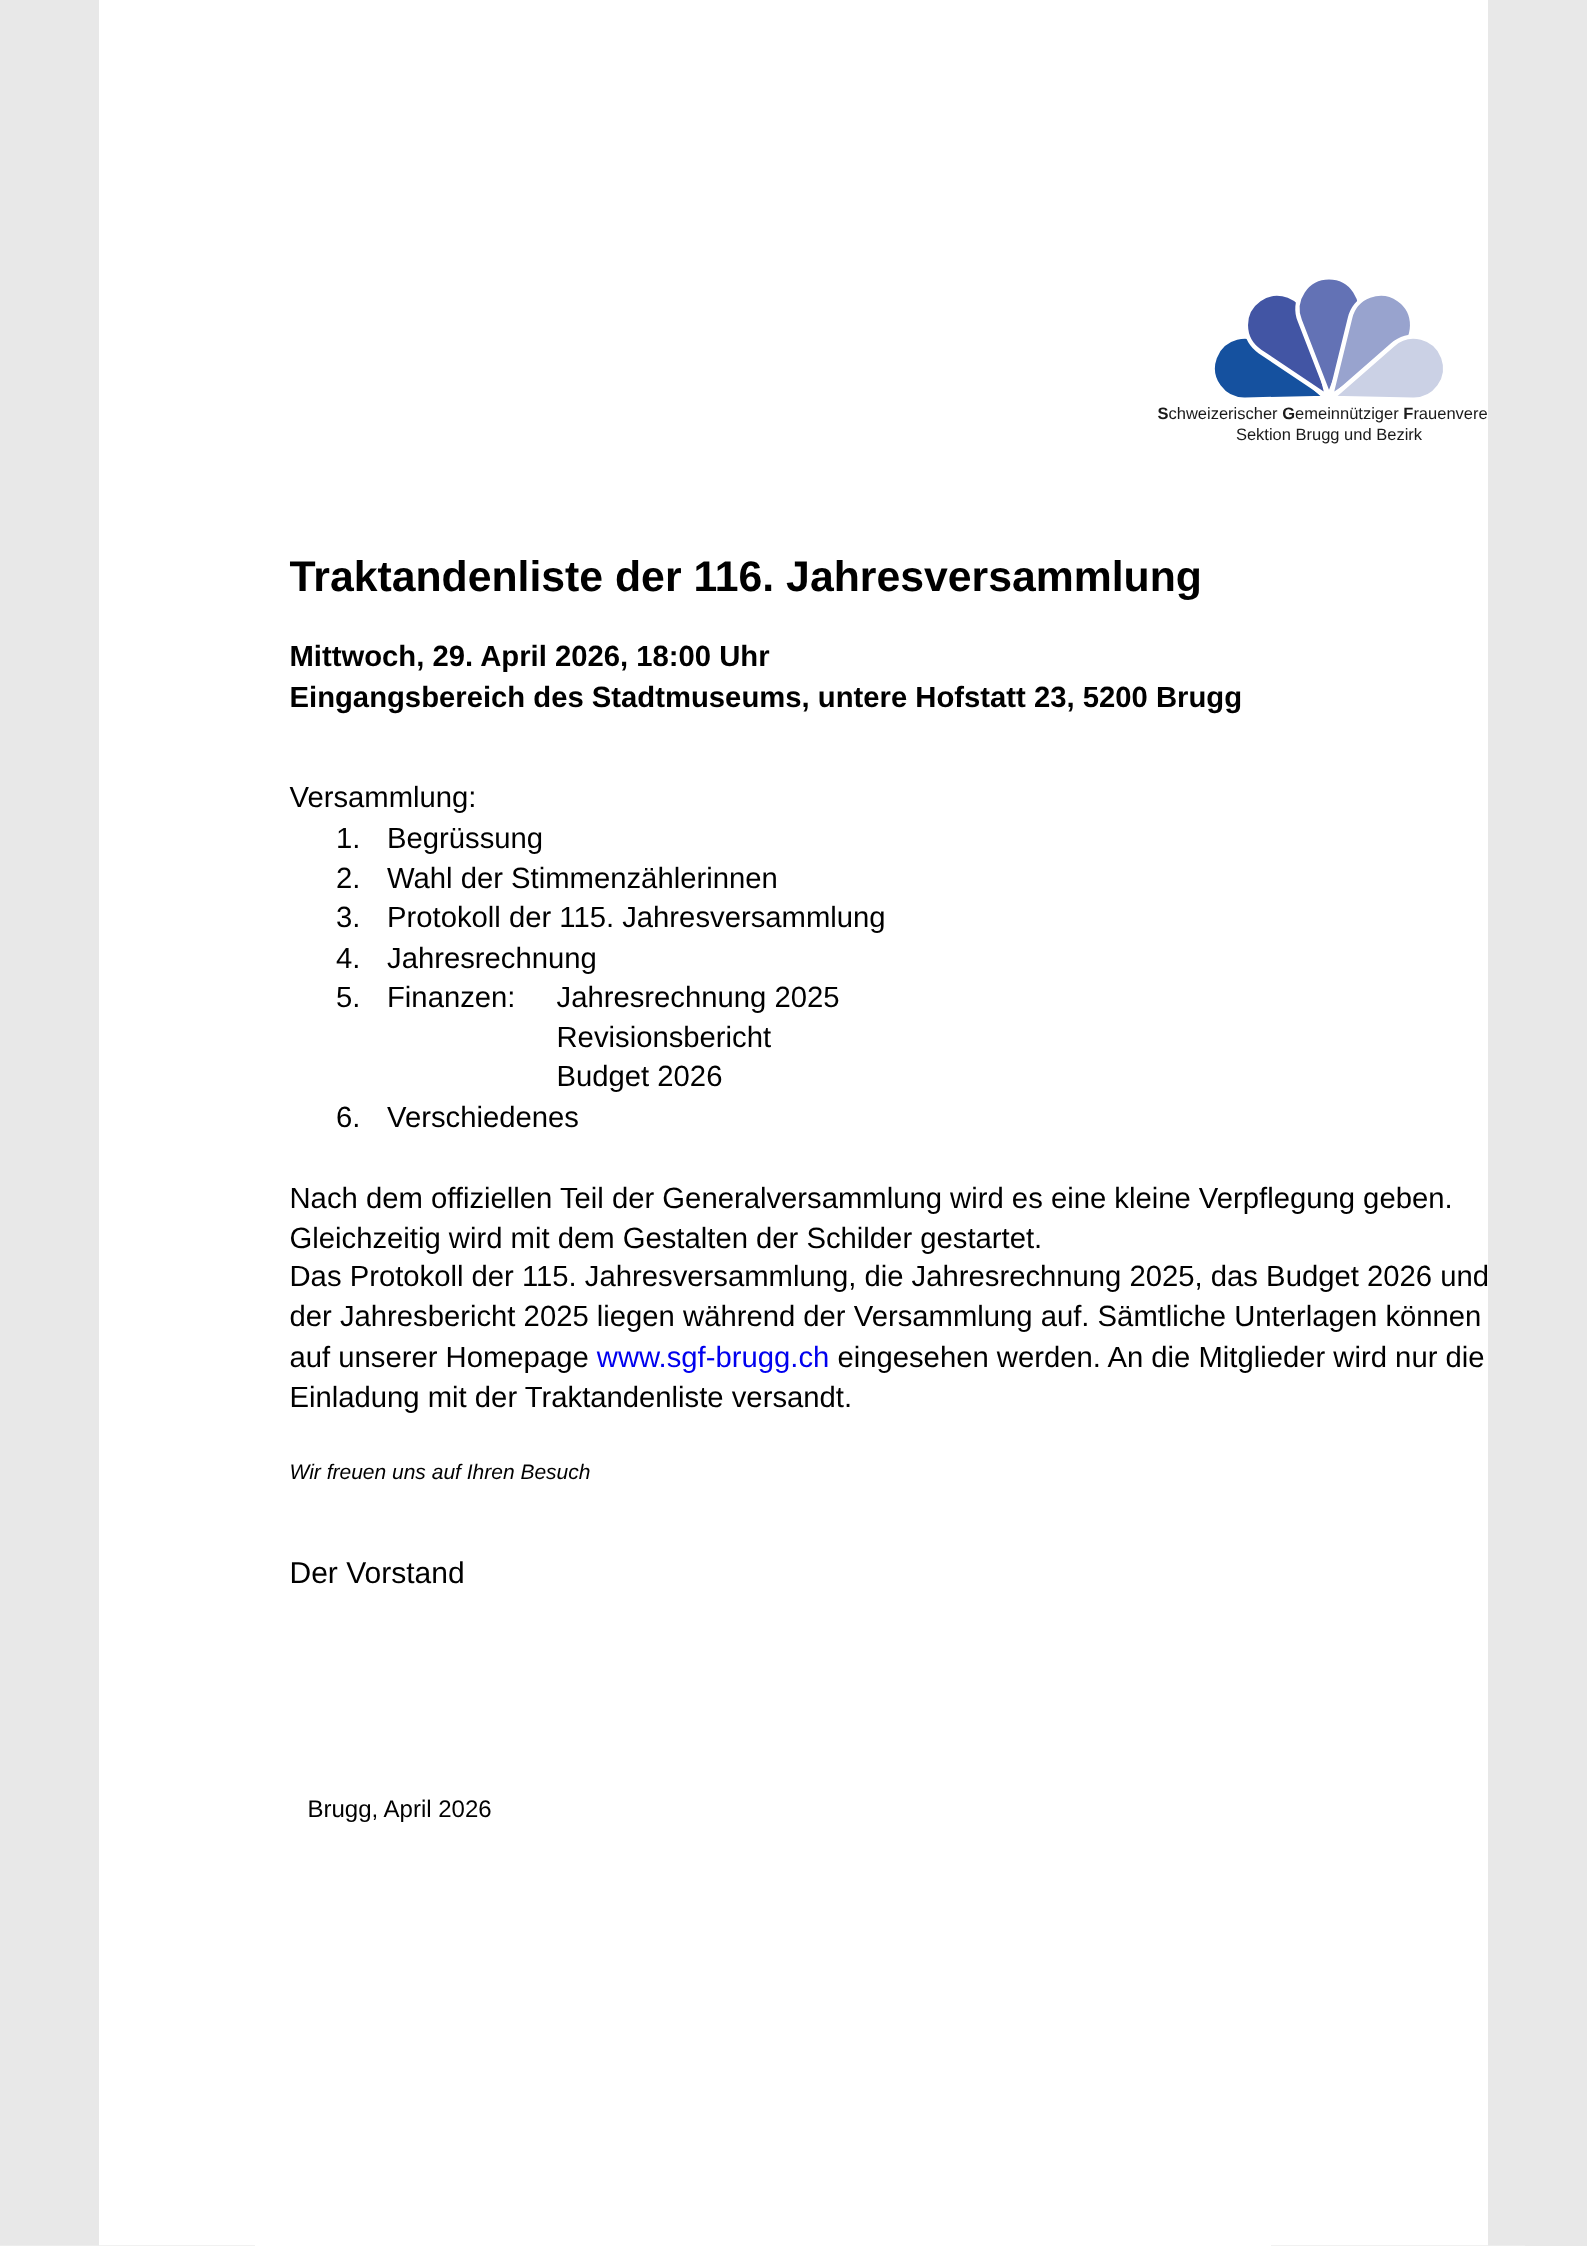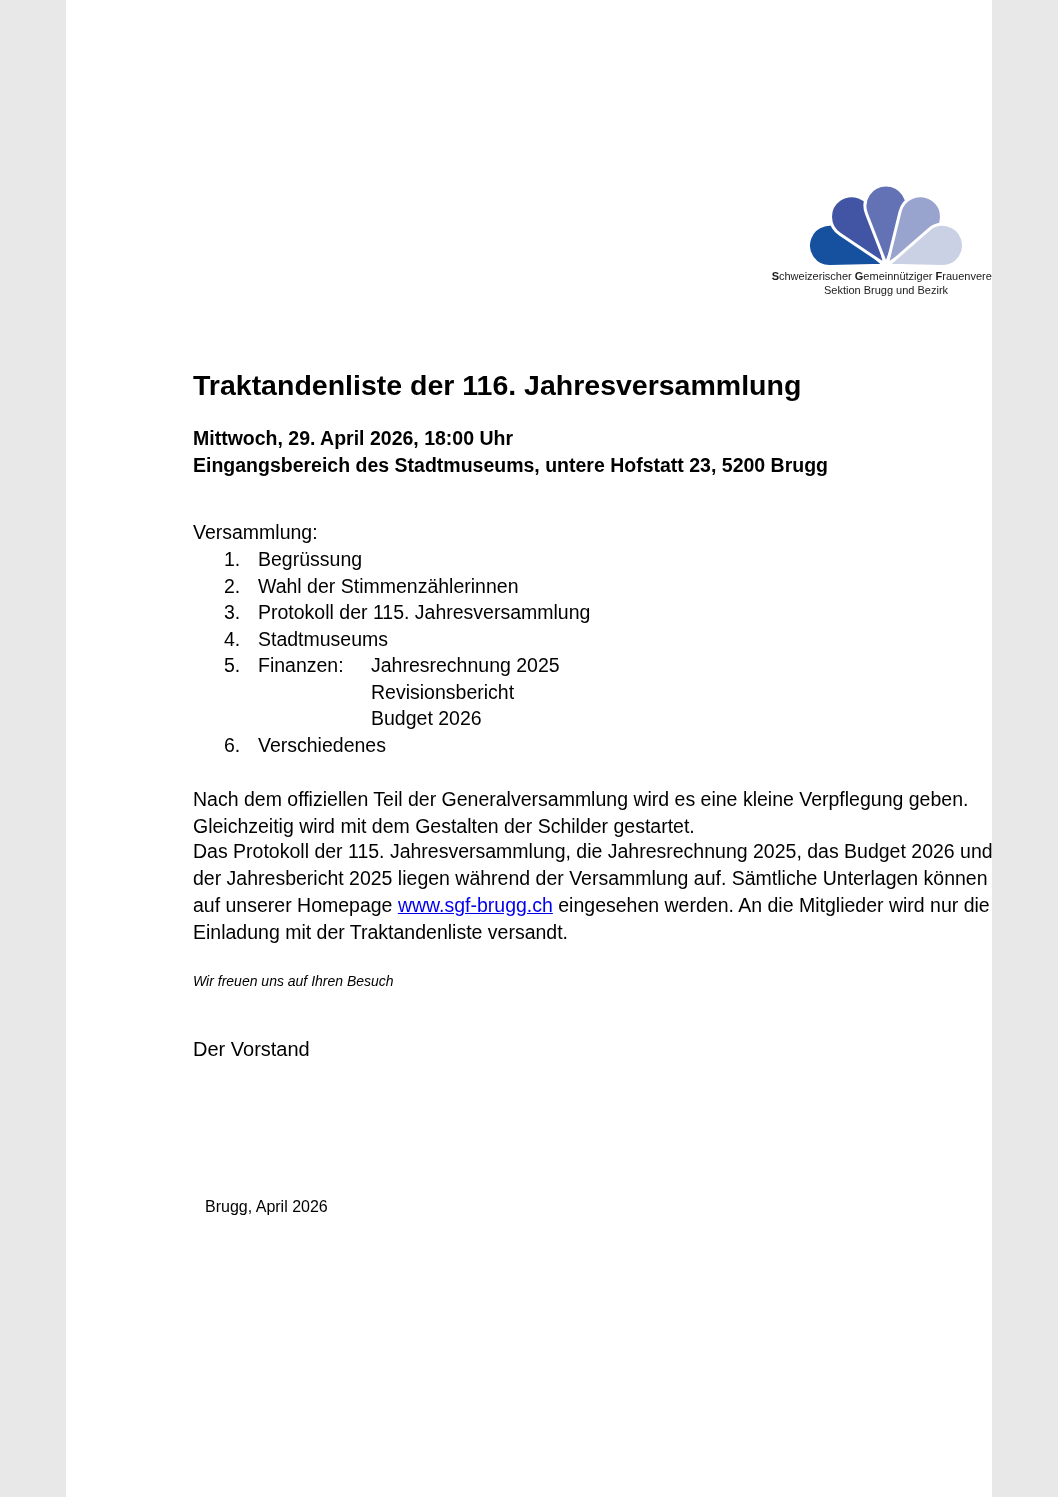--- a/index.html
+++ b/index.html
@@ -36,21 +36,21 @@
   .agenda .sub span{display:inline;}
 
   
   .para{font-size:19.5px;line-height:27px;white-space:nowrap;}
   .para1{left:127px;top:765px;margin-top:21px;}
   .para2{left:127px;top:838px;}
   .closing{left:127px;top:968px;font-size:14px;line-height:27px;font-style:italic;}
   .signature{left:127px;top:1036px;font-size:20px;line-height:27px;text-align:center;}
   .place-date{left:127px;top:1193px;font-size:16px;line-height:27px;margin-left:12px;}
 
-  a.link{text-decoration:underline;cursor:pointer;}
+  a.link{cursor:pointer;}
 </style>
 </head>
 <body>
 
 <div class="page">
 
   <div class="abs logo-block">
     <svg class="logo-fan" width="180" height="95" viewBox="0 0 180 95">
       <g transform="translate(90,90)">
         <path transform="rotate(-70)" d="M0,-2 L-19.5,-52.3 A21,21 0 1 1 19.5,-52.3 Z" stroke="#ffffff" stroke-width="3" fill="#15519f"></path>
@@ -83,21 +83,21 @@
     <div class="row">
       <span class="num">2.</span>
       <span>Wahl der Stimmenzählerinnen</span>
     </div>
     <div class="row">
       <span class="num">3.</span>
       <span>Protokoll der 115. Jahresversammlung</span>
     </div>
     <div class="row">
       <span class="num">4.</span>
-      <span>Stadtmuseums</span>
+      <span>Jahresrechnung</span>
     </div>
     <div class="row">
       <span class="num">5.</span>
       <span class="label5">Finanzen:</span>
       <span class="sub">
         <span>Jahresrechnung 2025</span><br>
         <span>Revisionsbericht</span><br>
         <span>Budget 2026</span>
       </span>
     </div>

